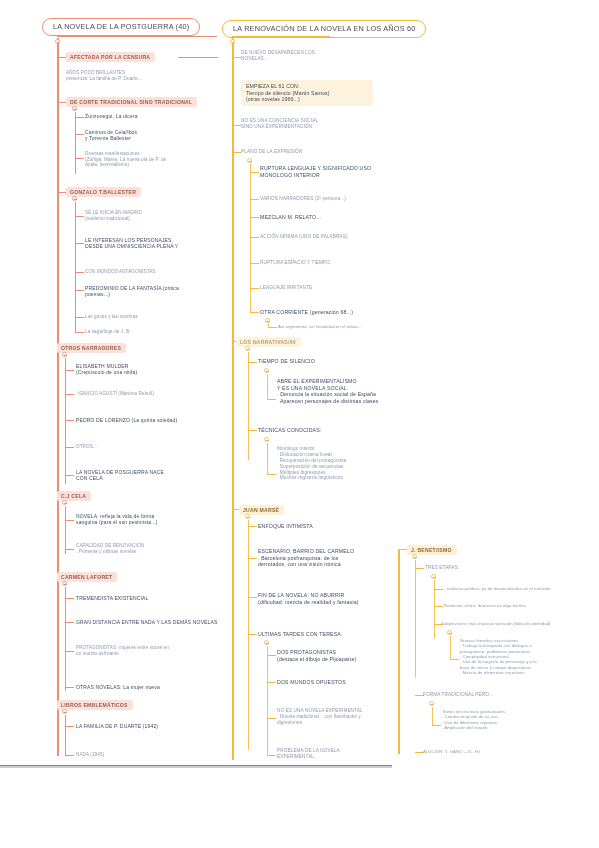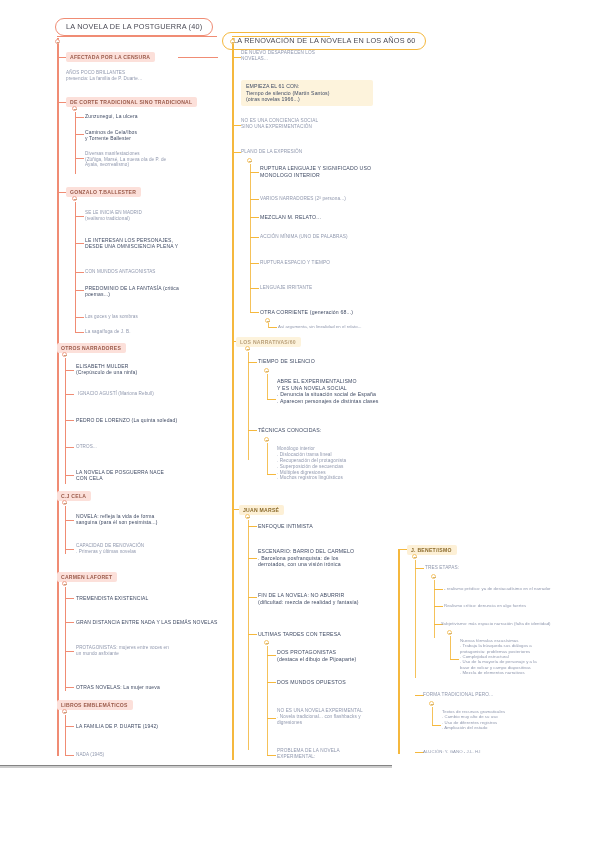--- a/index.html
+++ b/index.html
@@ -17,22 +17,22 @@
     position:absolute;
     border-radius:14px;
     background:#ffffff;
     font-size:7.3px;
     letter-spacing:.2px;
     color:#4a4a55;
     padding:4px 10px;
     white-space:nowrap;
     line-height:1.1;
   }
-  .root.left{border:1.3px solid #F08C74;left:42px;top:18px;margin-left:13px;}
-  .root.right{border:1.3px solid #F5B83D;left:222px;top:32px;}
+  .root.left{border:1.3px solid #F08C74;left:42px;top:18px;}
+  .root.right{border:1.3px solid #F5B83D;left:222px;top:20px;}
 
   
   .trunk{position:absolute;width:1.5px;}
   .trunk.coral{background:#F08C74;}
   .trunk.amber{background:#F5B83D;}
   .trunk.amber2{background:#F5C25A;}
 
   
   .stub{position:absolute;height:1.3px;}
   .stub.coral{background:#F08C74;}

